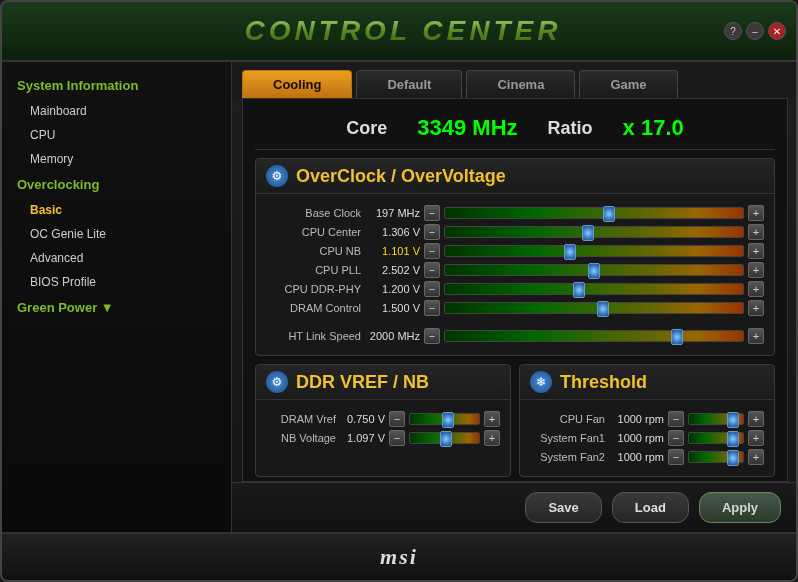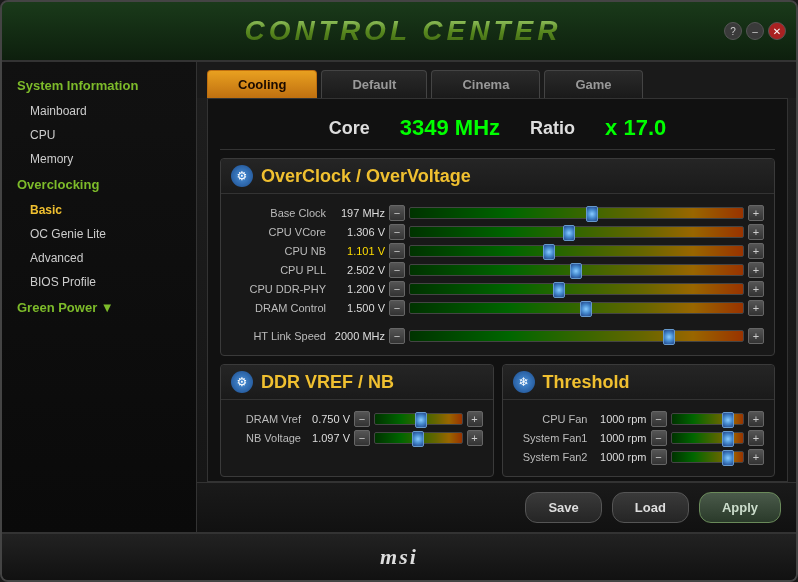--- a/index.html
+++ b/index.html
@@ -74,21 +74,21 @@
 
     
     .content {
       display: flex;
       flex: 1;
       overflow: hidden;
     }
 
     
     .sidebar {
-      width: 195px;
+      width: 230px;
       background: linear-gradient(180deg, #111 0%, #0a0a0a 100%);
       border-right: 1px solid #333;
       padding: 10px 0;
       flex-shrink: 0;
     }
 
     .sidebar-section-title {
       font-size: 13px;
       font-weight: bold;
       color: #7dbb2a;
@@ -437,21 +437,21 @@
               <span class="slider-label">Base Clock</span>
               <span class="slider-value">197 MHz</span>
               <div class="slider-btn">−</div>
               <div class="slider-track">
                 <div class="slider-thumb" style="left: 53%;"></div>
               </div>
               <div class="slider-btn">+</div>
             </div>
 
             <div class="slider-row">
-              <span class="slider-label">CPU VCore</span>
+              <span class="slider-label">CPU Center</span>
               <span class="slider-value">1.306 V</span>
               <div class="slider-btn">−</div>
               <div class="slider-track">
                 <div class="slider-thumb" style="left: 46%;"></div>
               </div>
               <div class="slider-btn">+</div>
             </div>
 
             <div class="slider-row">
               <span class="slider-label">CPU NB</span>

